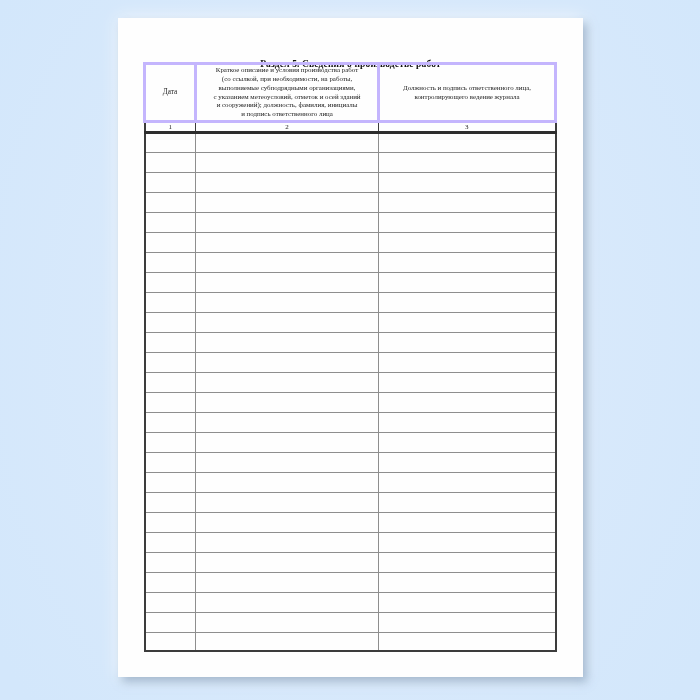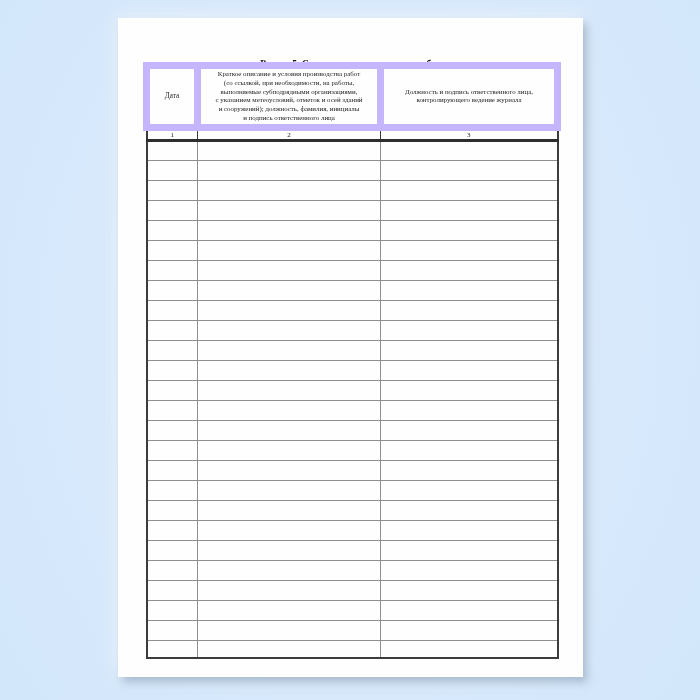--- a/index.html
+++ b/index.html
@@ -46,21 +46,21 @@
     border-collapse: collapse;
     table-layout: fixed;
     border: 2px solid #3c3c3c;
   }
   col.c1 { width: 51px; }
   col.c2 { width: 183px; }
   col.c3 { width: 177px; }
 
   tr.head-row { height: 58px; }
   tr.head-row th {
-    border: 7px solid #c4b5fd;
+    border: 3px solid #c4b5fd;
     font-weight: normal;
     font-size: 6.9px;
     line-height: 8.8px;
     color: #1c1c1c;
     text-align: center;
     vertical-align: middle;
     padding: 1px 2px;
   }
   tr.head-row th.date-th { font-size: 7.2px; }
 

